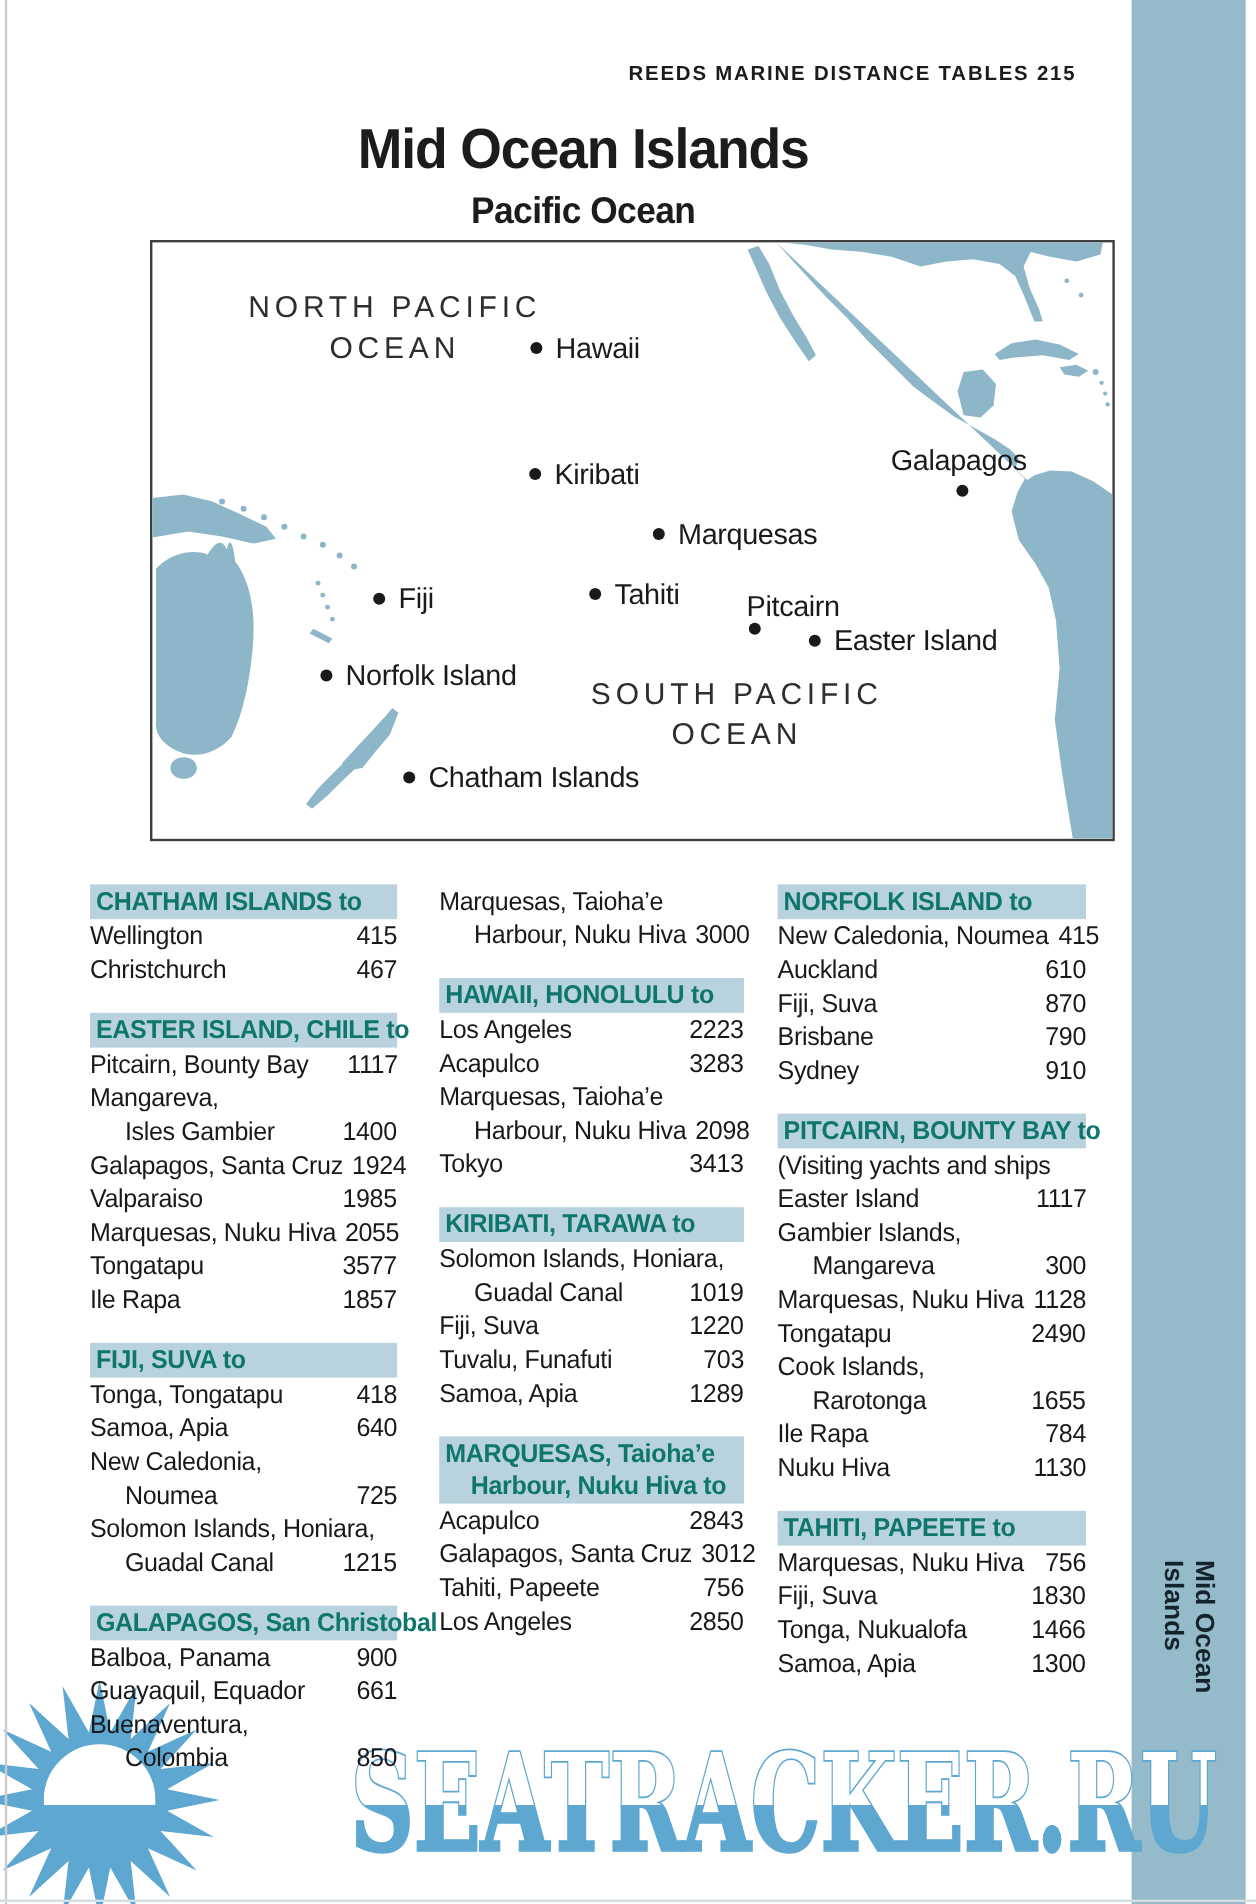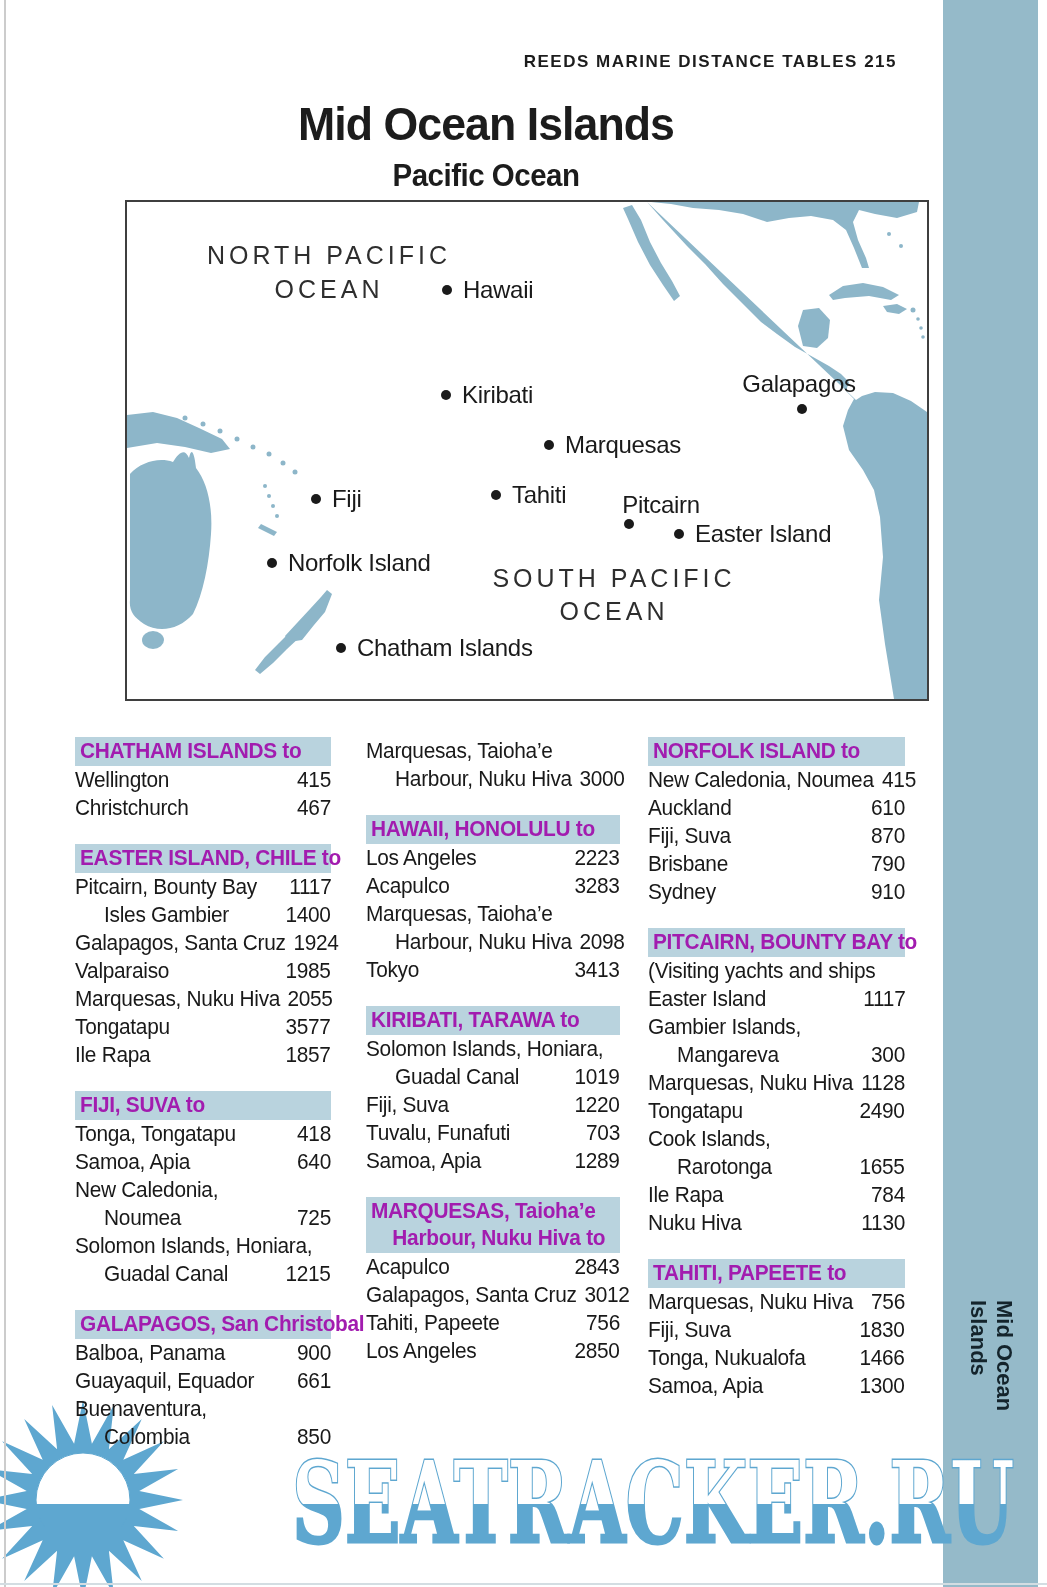--- a/index.html
+++ b/index.html
@@ -23,21 +23,21 @@
         font-size:31px;font-weight:bold;letter-spacing:-.5px;color:#1c1c1c;transform:scaleX(.95);}
   .map{position:absolute;left:93px;top:200px;width:800px;height:497px;z-index:3;background:#fff;
         border:2px solid var(--map-border);box-sizing:content-box;margin-left:32px;}
   .map svg{display:block;}
   .ocean-label{font-size:25px;letter-spacing:4px;fill:#2e2e2e;font-family:"Liberation Sans",sans-serif;}
   .island-label{font-size:24px;fill:#1a1a1a;font-family:"Liberation Sans",sans-serif;letter-spacing:-.3px;}
   .tables{position:absolute;left:0;top:0;z-index:3;}
   .col{position:absolute;top:737px;}
   .col1{left:75px;width:256px;} .col2{left:366px;width:254px;} .col3{left:648px;width:257px;}
   .section{margin-bottom:22px;}
-  .section-header{background:var(--header-bg);font-weight:bold;font-size:21.5px;color:#a21caf;
+  .section-header{background:var(--header-bg);font-weight:bold;font-size:21.5px;color:#0f766e;
         padding:1px 4px 1px 5px;line-height:27px;letter-spacing:-.3px;}
   .section-header .h2{padding-left:22px;display:block;}
   .hl{display:inline-block;transform:scaleX(.97);transform-origin:0 50%;white-space:nowrap;}
   .row{display:flex;justify-content:space-between;align-items:baseline;font-size:21.5px;
         line-height:28px;height:28px;letter-spacing:-.3px;white-space:nowrap;}
   .row .lbl{transform:scaleX(.97);transform-origin:0 50%;}
   .row .lbl.ind{padding-left:30px;}
   .row .val{text-align:right;transform:scaleX(.97);transform-origin:100% 50%;}
   .watermark{position:absolute;left:0;top:1392px;width:834px;height:195px;z-index:2;pointer-events:none;}
 </style>
@@ -144,20 +144,23 @@
             <span class="val">467</span>
           </div>
         </div>
         <div class="section">
           <div class="section-header"><span class="hl">EASTER ISLAND, CHILE to</span></div>
           <div class="row">
             <span class="lbl">Pitcairn, Bounty Bay</span>
             <span class="val">1117</span>
           </div>
           <div class="row">
+            <span class="lbl">Mangareva,</span>
+          </div>
+          <div class="row">
             <span class="lbl ind">Isles Gambier</span>
             <span class="val">1400</span>
           </div>
           <div class="row">
             <span class="lbl">Galapagos, Santa Cruz</span>
             <span class="val">1924</span>
           </div>
           <div class="row">
             <span class="lbl">Valparaiso</span>
             <span class="val">1985</span>

